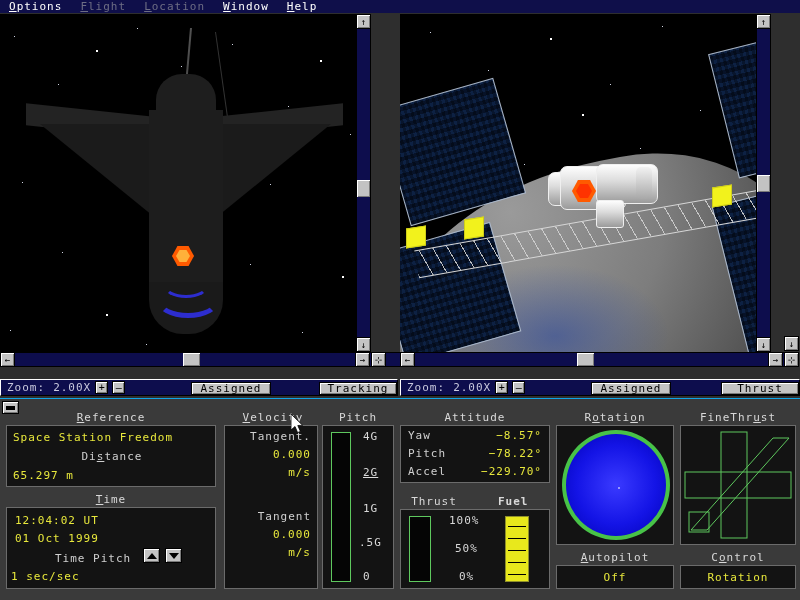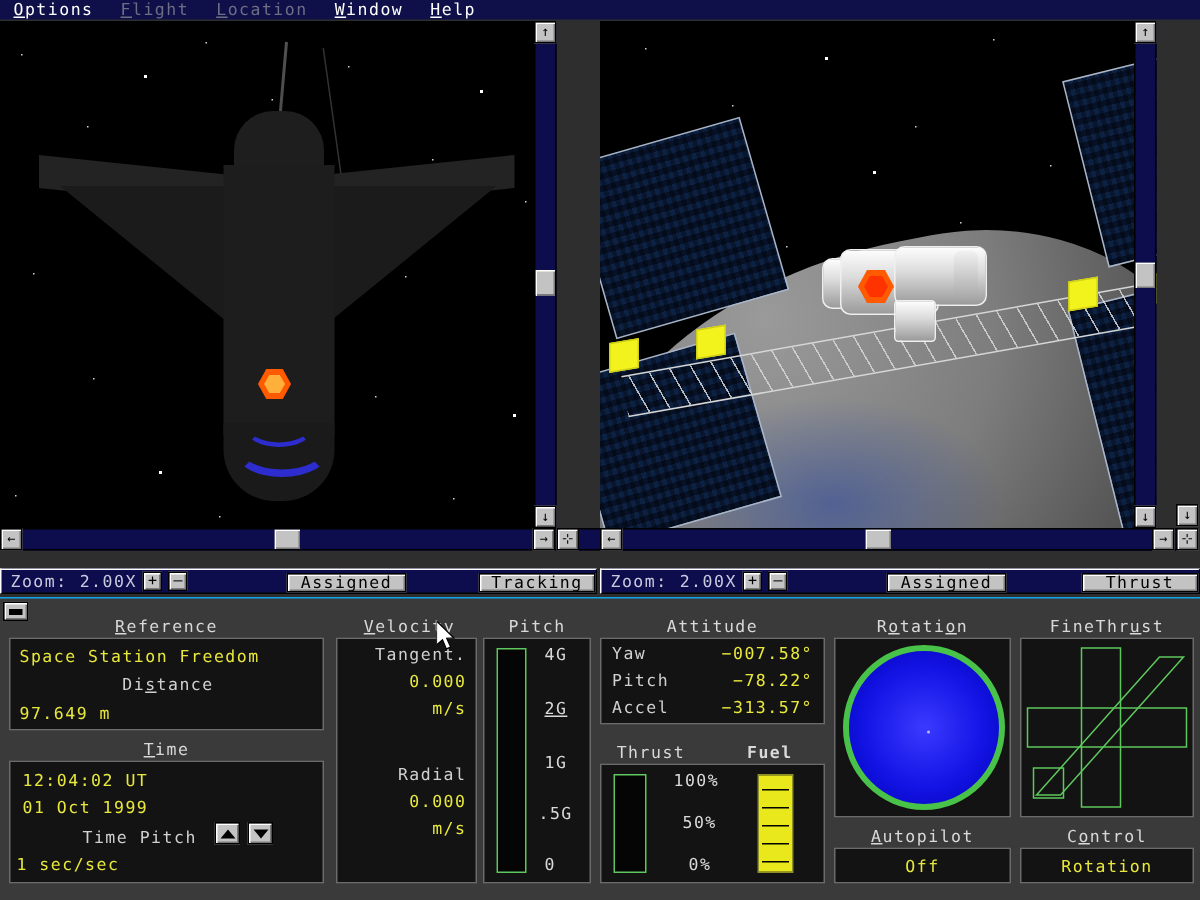--- a/index.html
+++ b/index.html
@@ -285,21 +285,21 @@
   <div id="panel">
 
     <div class="winbtn">
         <i></i>
       </div>
 
     <div class="grouptitle" style="position:absolute;left:6px;top:12px;width:210px;"><u>R</u>eference</div>
     <div class="field" style="left:6px;top:26px;width:210px;height:62px;">
       <div class="val" style="position:absolute;left:6px;top:5px;">Space Station Freedom</div>
       <div class="lbl" style="position:absolute;left:0;top:24px;width:210px;text-align:center;">Di<u>s</u>tance</div>
-      <div class="val" style="position:absolute;left:6px;top:43px;">97.649 m</div>
+      <div class="val" style="position:absolute;left:6px;top:43px;">65.297 m</div>
     </div>
 
     <div class="grouptitle" style="position:absolute;left:6px;top:94px;width:210px;"><u>T</u>ime</div>
     <div class="field" style="left:6px;top:108px;width:210px;height:82px;">
       <div class="val" style="position:absolute;left:8px;top:6px;">12:04:02 UT</div>
       <div class="val" style="position:absolute;left:8px;top:24px;">01 Oct 1999</div>
       <div class="lbl" style="position:absolute;left:48px;top:44px;">Time Pitch</div>
       <div class="spin" style="left:136px;top:40px;">
           <span class="tri-up"></span>
         </div>
@@ -307,45 +307,45 @@
           <span class="tri-dn"></span>
         </div>
       <div class="val" style="position:absolute;left:4px;top:62px;">1 sec/sec</div>
     </div>
 
     <div class="grouptitle" style="position:absolute;left:228px;top:12px;width:90px;"><u>V</u>elocity</div>
     <div class="field" style="left:224px;top:26px;width:94px;height:164px;">
       <div class="lbl" style="position:absolute;right:6px;top:4px;">Tangent.</div>
       <div class="val" style="position:absolute;right:6px;top:22px;">0.000</div>
       <div class="val" style="position:absolute;right:6px;top:40px;">m/s</div>
-      <div class="lbl" style="position:absolute;right:6px;top:84px;">Radial</div>
+      <div class="lbl" style="position:absolute;right:6px;top:84px;">Tangent</div>
       <div class="val" style="position:absolute;right:6px;top:102px;">0.000</div>
       <div class="val" style="position:absolute;right:6px;top:120px;">m/s</div>
     </div>
 
     <div class="grouptitle" style="position:absolute;left:324px;top:12px;width:68px;">Pitch</div>
     <div class="field" style="left:322px;top:26px;width:72px;height:164px;">
       <div class="gauge" style="left:8px;top:6px;width:20px;height:150px;">
         <div class="fill" style="height:0%;background:#5ec85e;"></div>
       </div>
       <div class="gscale" style="left:40px;top:4px;">4G</div>
       <div class="gscale" style="left:40px;top:40px;text-decoration:underline;">2G</div>
       <div class="gscale" style="left:40px;top:76px;">1G</div>
       <div class="gscale" style="left:36px;top:110px;">.5G</div>
       <div class="gscale" style="left:40px;top:144px;">0</div>
     </div>
 
     <div class="grouptitle" style="position:absolute;left:400px;top:12px;width:150px;">Attitude</div>
     <div class="field" style="left:400px;top:26px;width:150px;height:58px;">
       <div class="lbl" style="position:absolute;left:7px;top:3px;">Yaw</div>
-      <div class="val" style="position:absolute;right:7px;top:3px;">−007.58°</div>
+      <div class="val" style="position:absolute;right:7px;top:3px;">−8.57°</div>
       <div class="lbl" style="position:absolute;left:7px;top:21px;">Pitch</div>
       <div class="val" style="position:absolute;right:7px;top:21px;">−78.22°</div>
       <div class="lbl" style="position:absolute;left:7px;top:39px;">Accel</div>
-      <div class="val" style="position:absolute;right:7px;top:39px;">−313.57°</div>
+      <div class="val" style="position:absolute;right:7px;top:39px;">−229.70°</div>
     </div>
 
     <div class="grouptitle" style="position:absolute;left:402px;top:96px;width:64px;text-align:center;">Thrust</div>
     <div class="grouptitle" style="position:absolute;left:498px;top:96px;width:52px;text-align:left;font-weight:bold;">Fuel</div>
     <div class="field" style="left:400px;top:110px;width:150px;height:80px;">
       <div class="gauge" style="left:8px;top:6px;width:22px;height:66px;">
         <div class="fill" style="height:0%;background:#5ec85e;"></div>
       </div>
       <div class="gscale" style="left:48px;top:4px;">100%</div>
       <div class="gscale" style="left:54px;top:32px;">50%</div>

